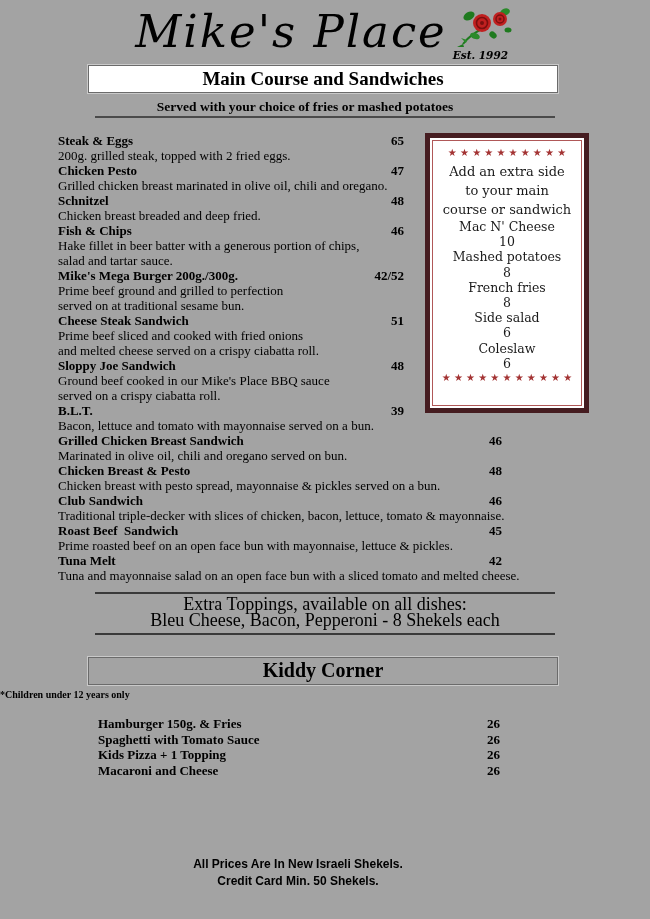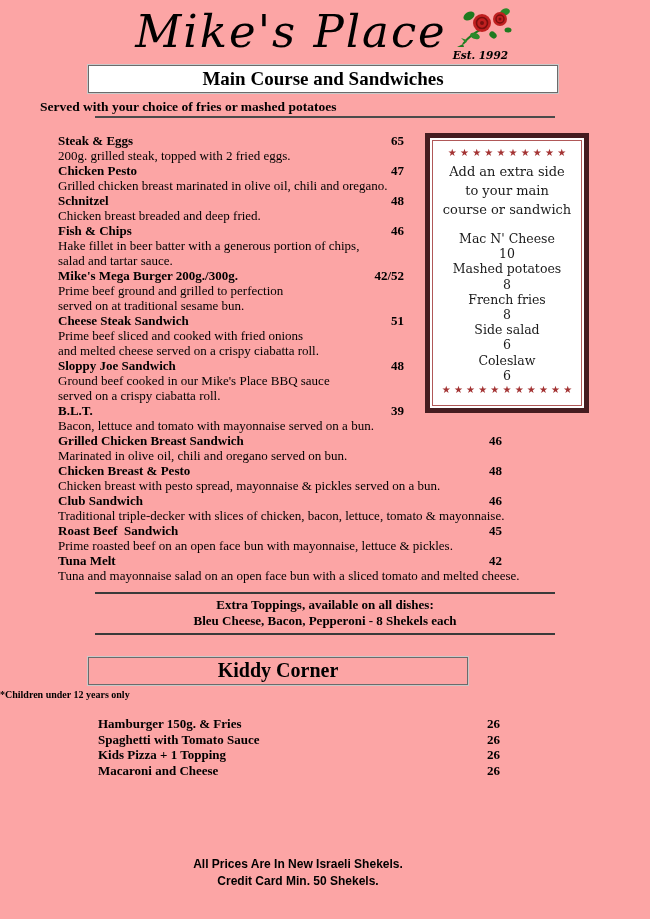--- a/index.html
+++ b/index.html
@@ -1,59 +1,59 @@
 <!DOCTYPE html>
 <html><head>
 <meta charset="utf-8">
 <style>
   * { margin:0; padding:0; box-sizing:border-box; }
   html,body { background:#ffffff; }
   body { width:650px; height:919px; font-family:"Liberation Serif", serif; color:#000; }
-  .page { position:relative; width:650px; height:919px; background:#fca5a5; overflow:hidden; }
+  .page { position:relative; width:650px; height:919px; background:#a3a3a3; overflow:hidden; }
 
   
   .logo-row { position:absolute; top:4px; left:0; width:650px; display:flex; justify-content:center; align-items:flex-start; }
   .logo-text { font-family:"DejaVu Serif", serif; font-style:italic; font-size:45px; line-height:56px; letter-spacing:2px; white-space:nowrap; }
   .logo-side { margin-left:6px; width:62px; text-align:left; }
   .est-text { font-family:"DejaVu Serif", serif; font-style:italic; font-weight:bold; font-size:10.5px; line-height:11px; margin-top:-2px; white-space:nowrap; }
 
   .title-box { position:absolute; left:88px; top:65px; width:470px; height:28px;
     border:1px solid #6b6b6b; outline:1px solid #c9c9c9; background:#fff;
     text-align:center; font-weight:bold; font-size:19px; line-height:25px; }
 
-  .subtitle { position:absolute; top:99px; left:0; width:570px; 
+  .subtitle { position:absolute; top:99px; left:0; width:570px; text-align:center;
     font-weight:bold; font-size:13.5px;padding-left:40px; }
   .rule-1 { position:absolute; left:95px; top:116px; width:460px; height:2px; background:#4a4a4a; }
 
   
   .main { position:absolute; left:0; top:133px; width:650px; }
   .narrow-list { margin-left:58px; width:346px; }
   .wide-list { margin-left:58px; width:534px; }
   .item-row { display:flex; justify-content:space-between; font-weight:bold; font-size:13px; line-height:15px; }
   .wide-list .item-row { width:444px; }
   .item-name { white-space:pre; }
   .item-price { white-space:nowrap;text-align:right; }
   .item-desc { font-size:13px; line-height:15px; white-space:pre-line; }
 
   
   .side-box { position:absolute; left:425px; top:0; width:164px; height:280px;
     border:5px solid #451c20; background:#fff; }
   .side-inner { position:absolute; inset:2px; border:1px solid #b05858; padding:5px 2px 4px;
     text-align:center; font-family:"DejaVu Serif", serif; }
   .star-row { color:#a33333; font-size:10px; line-height:13px; white-space:nowrap; }
   .side-title { font-size:13px; line-height:19px; margin-top:3px; white-space:pre-line; color:#1a1a1a; }
-  .side-items { margin-top:12px; font-size:12.5px; line-height:15.2px; color:#1a1a1a; }
+  .side-items { font-size:12.5px; line-height:15.2px; color:#1a1a1a; }
 
   
   .toppings { position:absolute; left:95px; top:592px; width:460px;
     border-top:2px solid #3a3a3a; border-bottom:2px solid #3a3a3a;
-    padding:3px 0 5px; text-align:center; font-weight:bold; font-size:13px; line-height:15.6px; }
-
-  
-  .kiddy-box { position:absolute; left:88px; top:657px; width:380px; height:28px;
+    padding:3px 0 5px; text-align:center; font-weight:normal; font-size:18px; line-height:15.6px; }
+
+  
+  .kiddy-box { position:absolute; left:88px; top:657px; width:470px; height:28px;
     border:1px solid #6b6b6b; outline:1px solid #c9c9c9;
     text-align:center; font-weight:bold; font-size:20px; line-height:25px; }
   .kiddy-note { position:absolute; top:689px; left:0; width:650px; text-align:left;
     font-weight:bold; font-size:10px; }
   .kiddy-list { position:absolute; left:98px; top:716px; width:402px; }
   .kiddy-row { display:flex; justify-content:space-between; font-weight:bold; font-size:13px; line-height:15.6px; }
 
   
   .footer { position:absolute; top:856px; left:0; width:596px; text-align:center;
     font-family:"Liberation Sans", sans-serif; font-weight:bold; font-size:12px; line-height:17px; }

